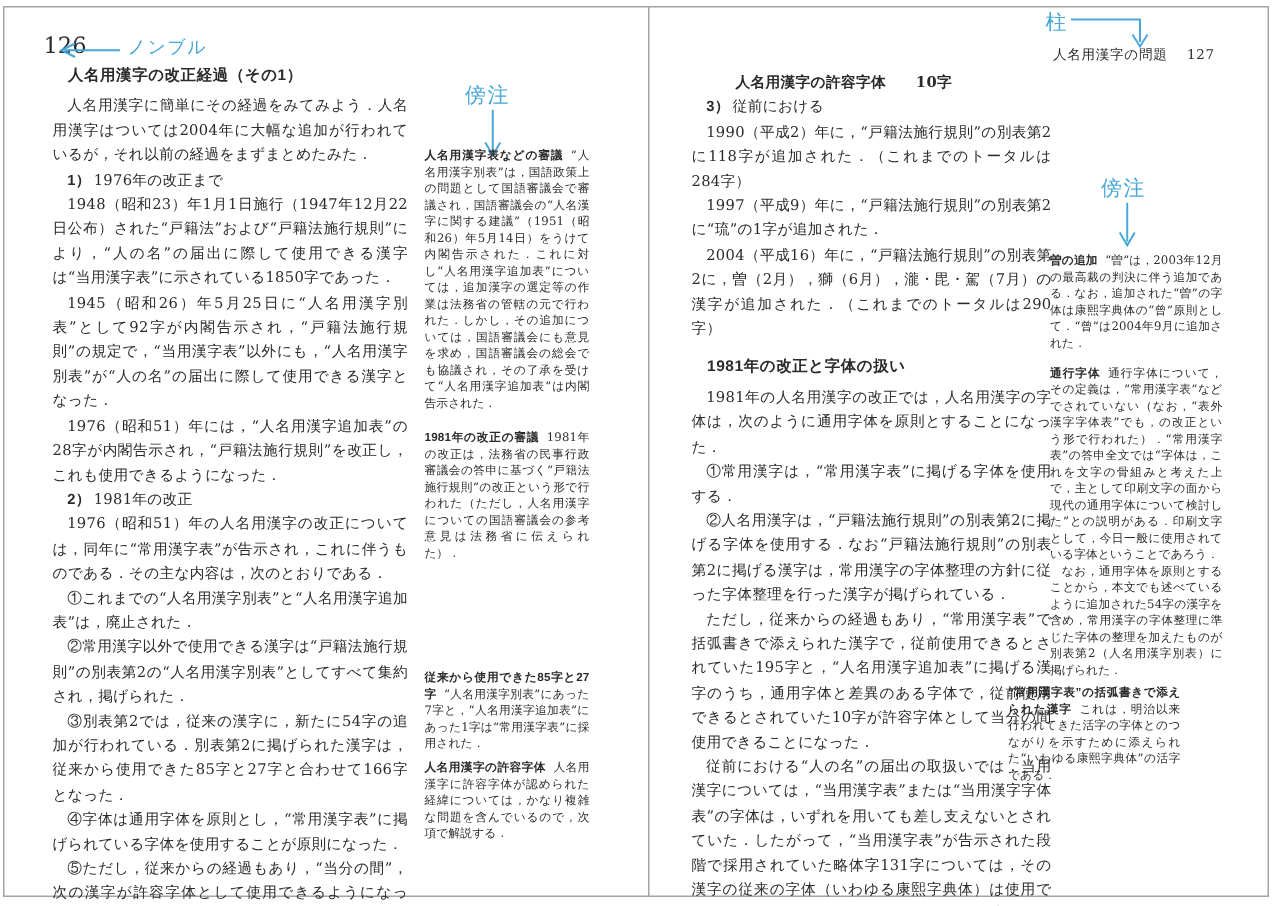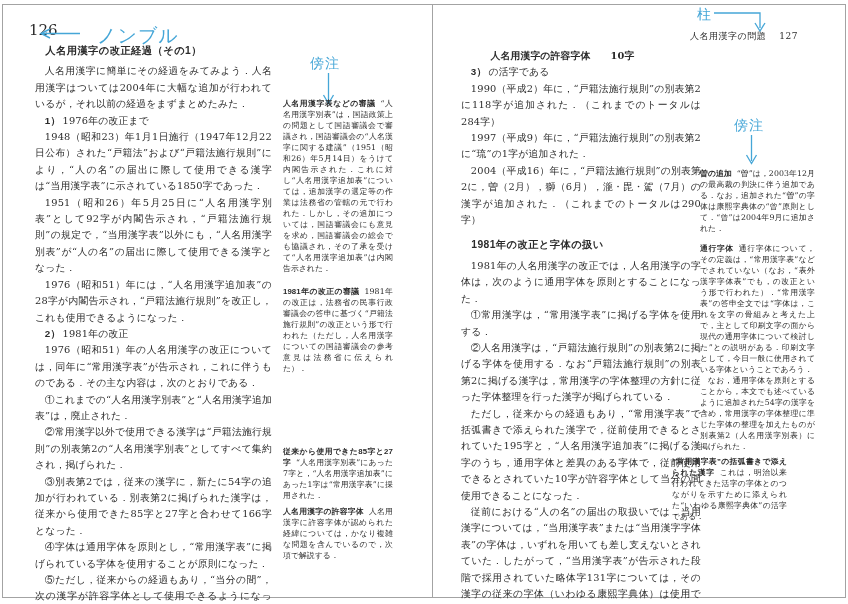--- a/index.html
+++ b/index.html
@@ -42,25 +42,25 @@
     margin-right:5px;
   }
   .nb2 { display:block; text-indent:1em; }
   
   .anno {
     position:absolute; color:var(--accent);
     font-family:"Liberation Sans","DejaVu Sans",sans-serif;
     font-size:14px; letter-spacing:1px; white-space:nowrap;
   }
   .anno-arrow { position:absolute; color:var(--accent); display:block; }
-  .nombre-label { font-size:19px;margin-left:12px; }
+  .nombre-label { font-size:12px; }
   
   .pn-left { position:absolute; left:29px; top:21px; font-size:15px; }
   .running-head {
-    position:absolute; left:690px; top:30px; width:132px; text-align:left;
+    position:absolute; left:690px; top:30px; width:132px; text-align:center;
     font-size:9px; letter-spacing:0.5px;
   }
   .running-head .rh-num { margin-left:13px; }
 </style>
 </head>
 <body>
 
 <div id="spread">
 
   <div class="frame"></div>
@@ -72,21 +72,21 @@
     <line x1="41" y1="5.5" x2="4" y2="5.5" stroke="currentColor" stroke-width="1.4" fill="none"></line>
     <polyline points="11,1 2,5.5 11,10" stroke="currentColor" stroke-width="1.4" fill="none"></polyline>
   </svg>
   <div class="anno nombre-label" style="left:85px;top:23px">ノンブル</div>
 
   <div class="main-col" style="left:35px;top:43px;width:237px">
     <h2 class="sec-h">人名用漢字の改正経過（その1）</h2>
     <p>人名用漢字に簡単にその経過をみてみよう．人名用漢字はついては2004年に大幅な追加が行われているが，それ以前の経過をまずまとめたみた．</p>
     <p class="sub"><b class="subnum">1）</b><span>1976年の改正まで</span></p>
     <p>1948（昭和23）年1月1日施行（1947年12月22日公布）された“戸籍法”および“戸籍法施行規則”により，“人の名”の届出に際して使用できる漢字は“当用漢字表”に示されている1850字であった．</p>
-    <p>1951（昭和26）年5月25日に“人名用漢字別表”として92字が内閣告示され，“戸籍法施行規則”の規定で，“当用漢字表”以外にも，“人名用漢字別表”が“人の名”の届出に際して使用できる漢字となった．</p>
+    <p>1945（昭和26）年5月25日に“人名用漢字別表”として92字が内閣告示され，“戸籍法施行規則”の規定で，“当用漢字表”以外にも，“人名用漢字別表”が“人の名”の届出に際して使用できる漢字となった．</p>
     <p>1976（昭和51）年には，“人名用漢字追加表”の28字が内閣告示され，“戸籍法施行規則”を改正し，これも使用できるようになった．</p>
     <p class="sub"><b class="subnum">2）</b><span>1981年の改正</span></p>
     <p>1976（昭和51）年の人名用漢字の改正については，同年に“常用漢字表”が告示され，これに伴うものである．その主な内容は，次のとおりである．</p>
     <p>①これまでの“人名用漢字別表”と“人名用漢字追加表”は，廃止された．</p>
     <p>②常用漢字以外で使用できる漢字は“戸籍法施行規則”の別表第2の“人名用漢字別表”としてすべて集約され，掲げられた．</p>
     <p>③別表第2では，従来の漢字に，新たに54字の追加が行われている．別表第2に掲げられた漢字は，従来から使用できた85字と27字と合わせて166字となった．</p>
     <p>④字体は通用字体を原則とし，“常用漢字表”に掲げられている字体を使用することが原則になった．</p>
     <p>⑤ただし，従来からの経過もあり，“当分の間”，次の漢字が許容字体として使用できるようになった．</p>
 
   </div>
@@ -114,21 +114,21 @@
   <svg class="anno-arrow" style="left:714px;top:11px" width="54" height="22" viewBox="0 0 54 22">
     <polyline points="0,2 46,2 46,17" stroke="currentColor" stroke-width="1.3" fill="none"></polyline>
     <polyline points="41,12 46,20 51,12" stroke="currentColor" stroke-width="1.3" fill="none"></polyline>
   </svg>
   <div class="running-head">
     <span class="rh-title">人名用漢字の問題</span><span class="rh-num">127</span>
   </div>
 
   <div class="main-col" style="left:461px;top:48px;width:240px">
     <p class="tally" style="text-indent:2.5em">人名用漢字の許容字体　　10字</p>
-    <p class="sub"><b class="subnum">3）</b><span>の活字である</span></p>
+    <p class="sub"><b class="subnum">3）</b><span>従前における</span></p>
     <p>1990（平成2）年に，“戸籍法施行規則”の別表第2に118字が追加された．（これまでのトータルは284字）</p>
     <p>1997（平成9）年に，“戸籍法施行規則”の別表第2に“琉”の1字が追加された．</p>
     <p>2004（平成16）年に，“戸籍法施行規則”の別表第2に，曽（2月），獅（6月），瀧・毘・駕（7月）の漢字が追加された．（これまでのトータルは290字）</p>
     <h2 class="sec-h sec-h2">1981年の改正と字体の扱い</h2>
     <p>1981年の人名用漢字の改正では，人名用漢字の字体は，次のように通用字体を原則とすることになった．</p>
     <p>①常用漢字は，“常用漢字表”に掲げる字体を使用する．</p>
     <p>②人名用漢字は，“戸籍法施行規則”の別表第2に掲げる字体を使用する．なお“戸籍法施行規則”の別表第2に掲げる漢字は，常用漢字の字体整理の方針に従った字体整理を行った漢字が掲げられている．</p>
     <p>ただし，従来からの経過もあり，“常用漢字表”で括弧書きで添えられた漢字で，従前使用できるとされていた195字と，“人名用漢字追加表”に掲げる漢字のうち，通用字体と差異のある字体で，従前使用できるとされていた10字が許容字体として当分の間使用できることになった．</p>
     <p>従前における“人の名”の届出の取扱いでは，当用漢字については，“当用漢字表”または“当用漢字字体表”の字体は，いずれを用いても差し支えないとされていた．したがって，“当用漢字表”が告示された段階で採用されていた略体字131字については，その漢字の従来の字体（いわゆる康熙字典体）は使用できないことになっていた．また，1951年に告示された“人名用漢字別表”は，原則として“当用漢字字体表”に準</p>
   </div>

